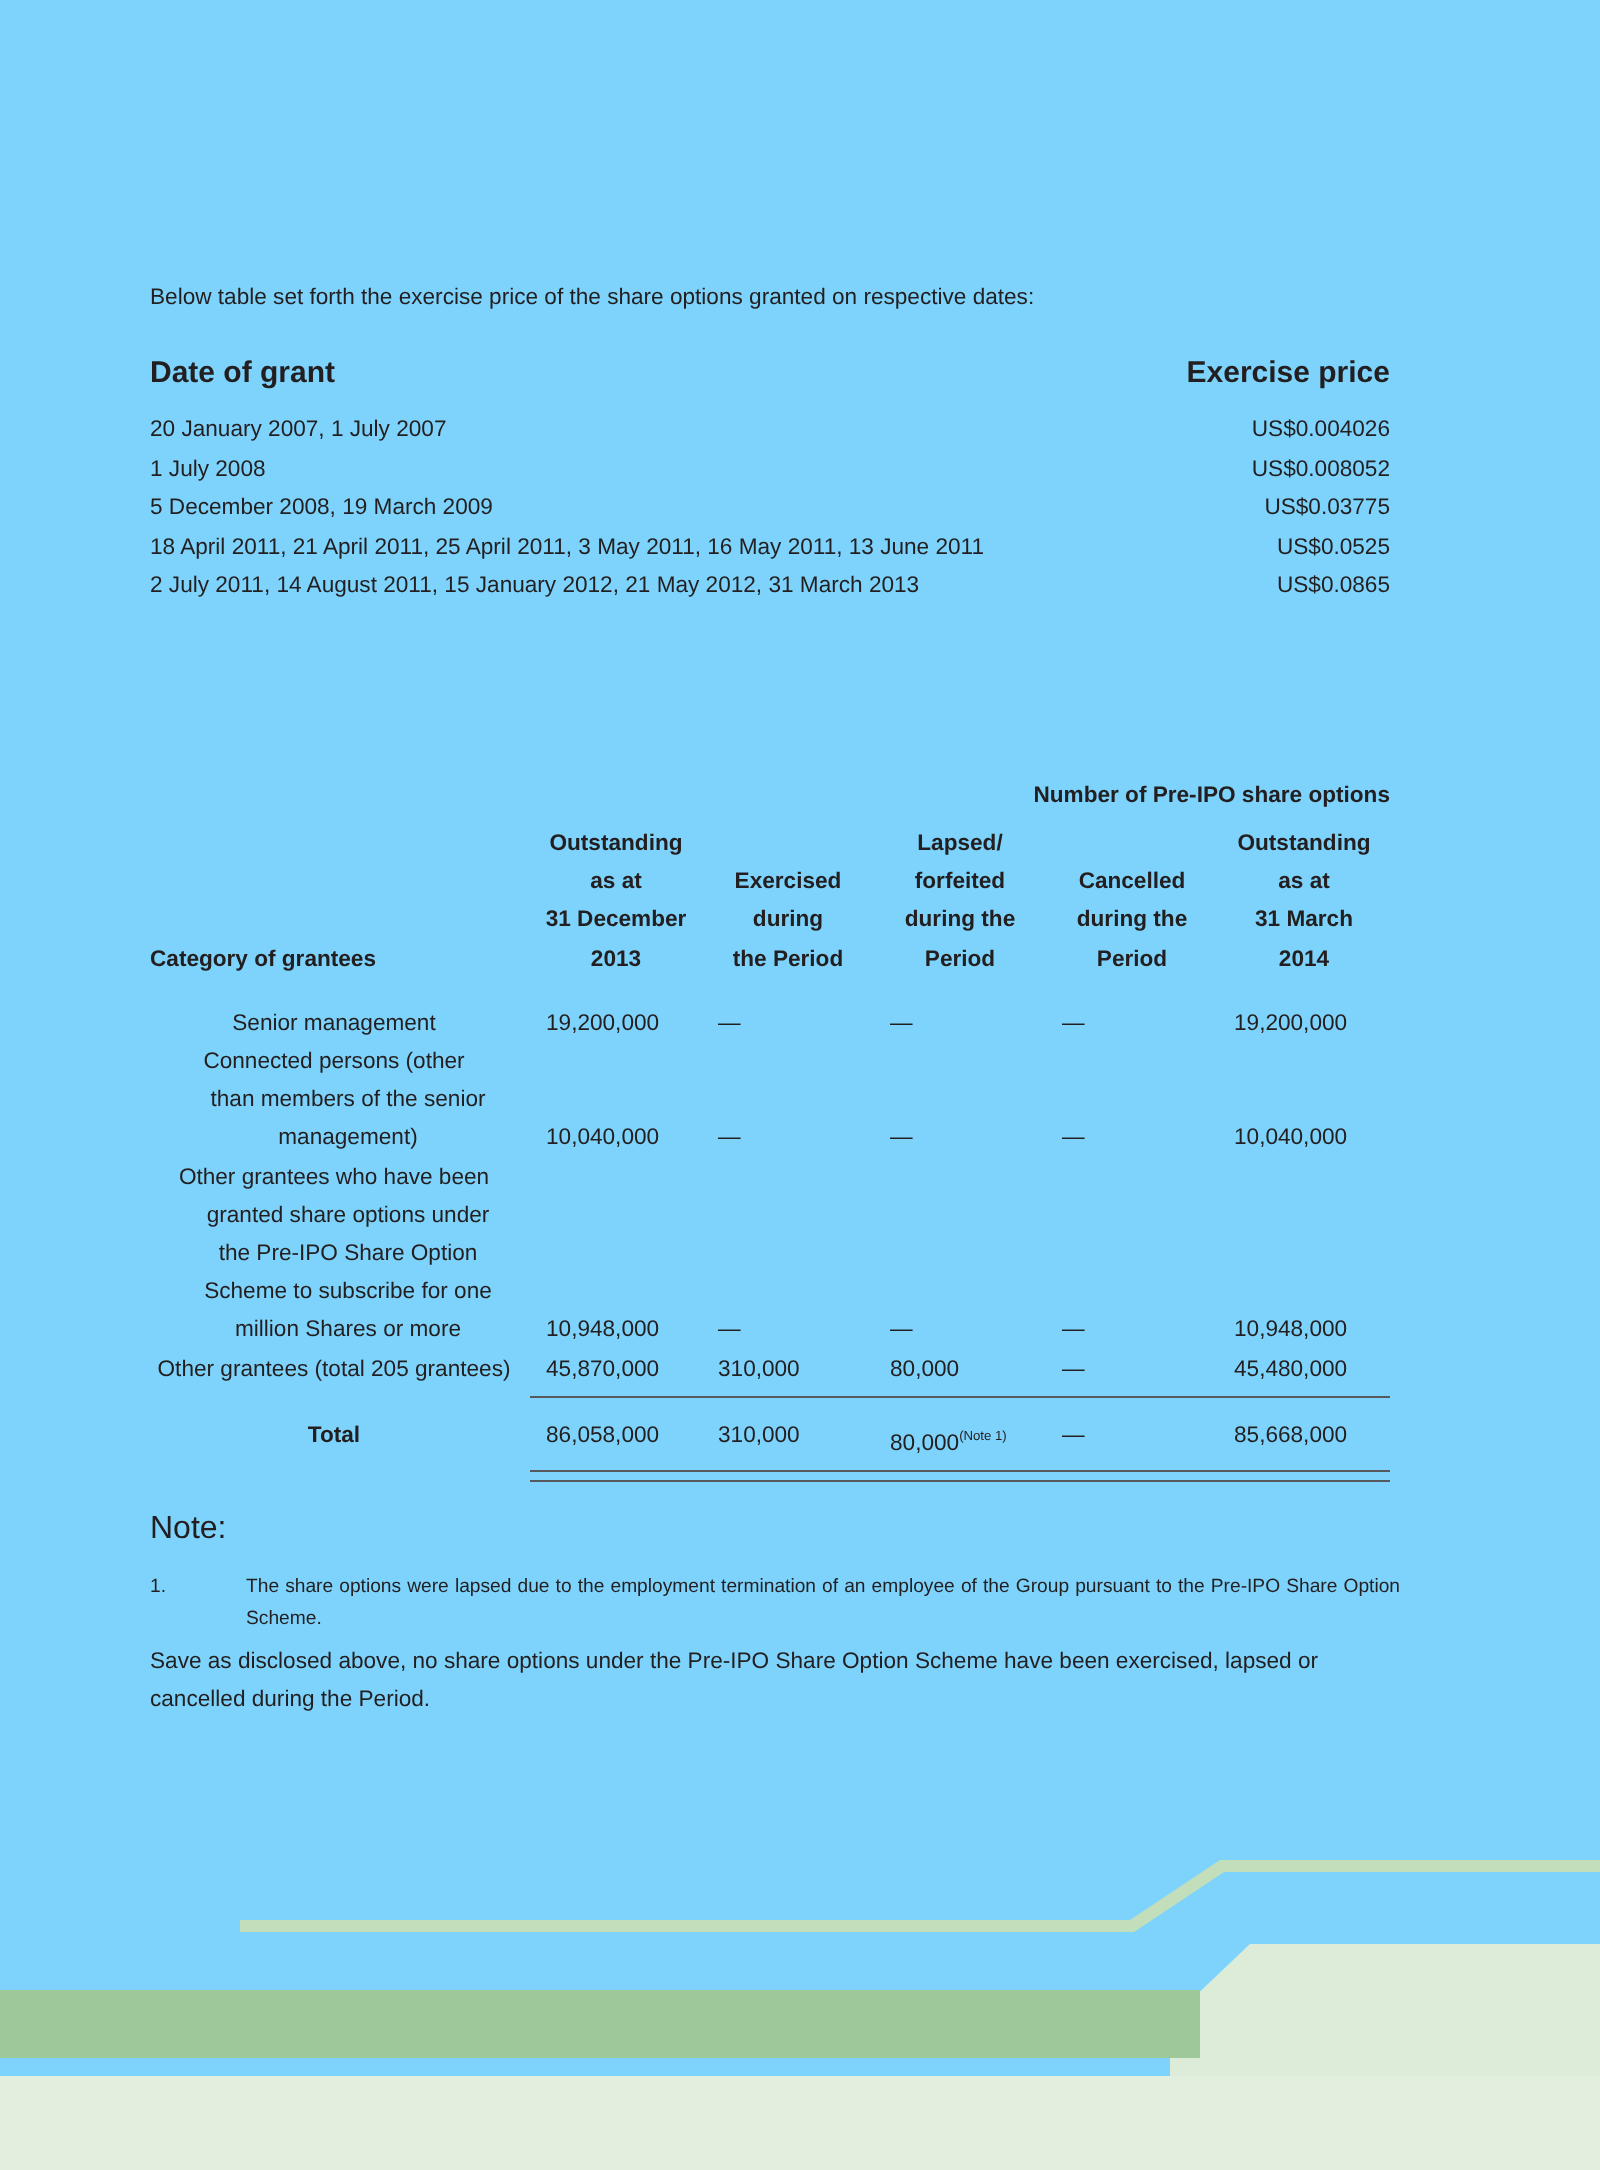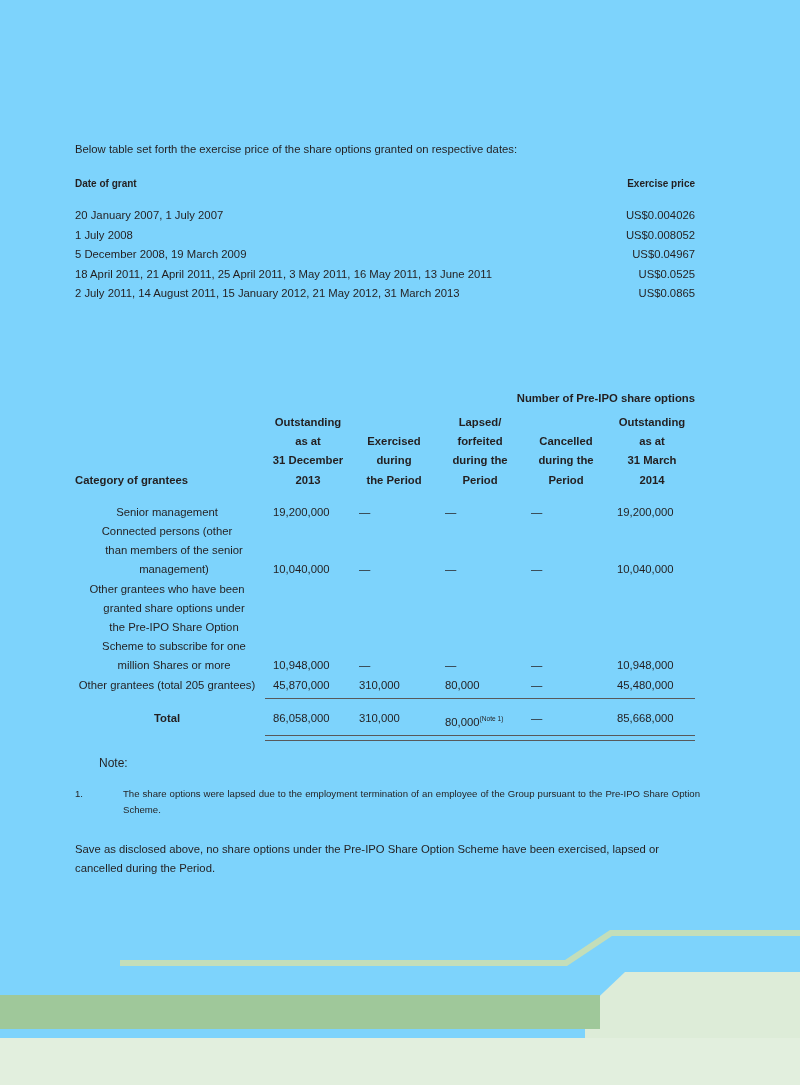--- a/index.html
+++ b/index.html
@@ -32,38 +32,38 @@
     top: 140px;
     width: 625px;
   }
   .para-particulars {
     left: 75px;
     top: 338px;
     width: 628px;
   }
   .para-save {
     left: 75px;
-    top: 840px;
+    top: 822px;
     width: 630px;
   }
 
   
   .price-table {
     position: absolute;
     left: 75px;
     top: 178px;
     width: 620px;
     border-collapse: collapse;
     font-size: 11.3px;
     color: #231f20;
   }
   .price-table th {
     font-weight: bold;
     padding: 0;
-    font-size: 10px;
+    font-size: 15px;
     height: 20px;
     vertical-align: top;
   }
   .price-table th.th-left { text-align: left; }
   .price-table th.th-right { text-align: right; }
   .price-table td {
     padding: 0;
     height: 19.5px;
     vertical-align: top;
     font-size: 11.3px;
@@ -151,23 +151,22 @@
     vertical-align: super;
     letter-spacing: 0;
   }
   .dash { letter-spacing: 0; }
 
   
   .note-label {
     position: absolute;
     left: 75px;
     top: 756px;
-    font-size: 12px;
-    color: #231f20;
-    margin-left: 24px;
+    font-size: 16px;
+    color: #231f20;
   }
   .note-item {
     position: absolute;
     left: 75px;
     top: 786px;
     width: 625px;
     font-size: 9.6px;
     line-height: 16px;
     color: #231f20;
   }
@@ -214,21 +213,21 @@
       <tr>
         <td class="date-cell">20 January 2007, 1 July 2007</td>
         <td class="price-cell">US$0.004026</td>
       </tr>
       <tr>
         <td class="date-cell">1 July 2008</td>
         <td class="price-cell">US$0.008052</td>
       </tr>
       <tr>
         <td class="date-cell">5 December 2008, 19 March 2009</td>
-        <td class="price-cell">US$0.04967</td>
+        <td class="price-cell">US$0.03775</td>
       </tr>
       <tr>
         <td class="date-cell">18 April 2011, 21 April 2011, 25 April 2011, 3 May 2011, 16 May 2011, 13 June 2011</td>
         <td class="price-cell">US$0.0525</td>
       </tr>
       <tr>
         <td class="date-cell">2 July 2011, 14 August 2011, 15 January 2012, 21 May 2012, 31 March 2013</td>
         <td class="price-cell">US$0.0865</td>
       </tr>
     </tbody>

